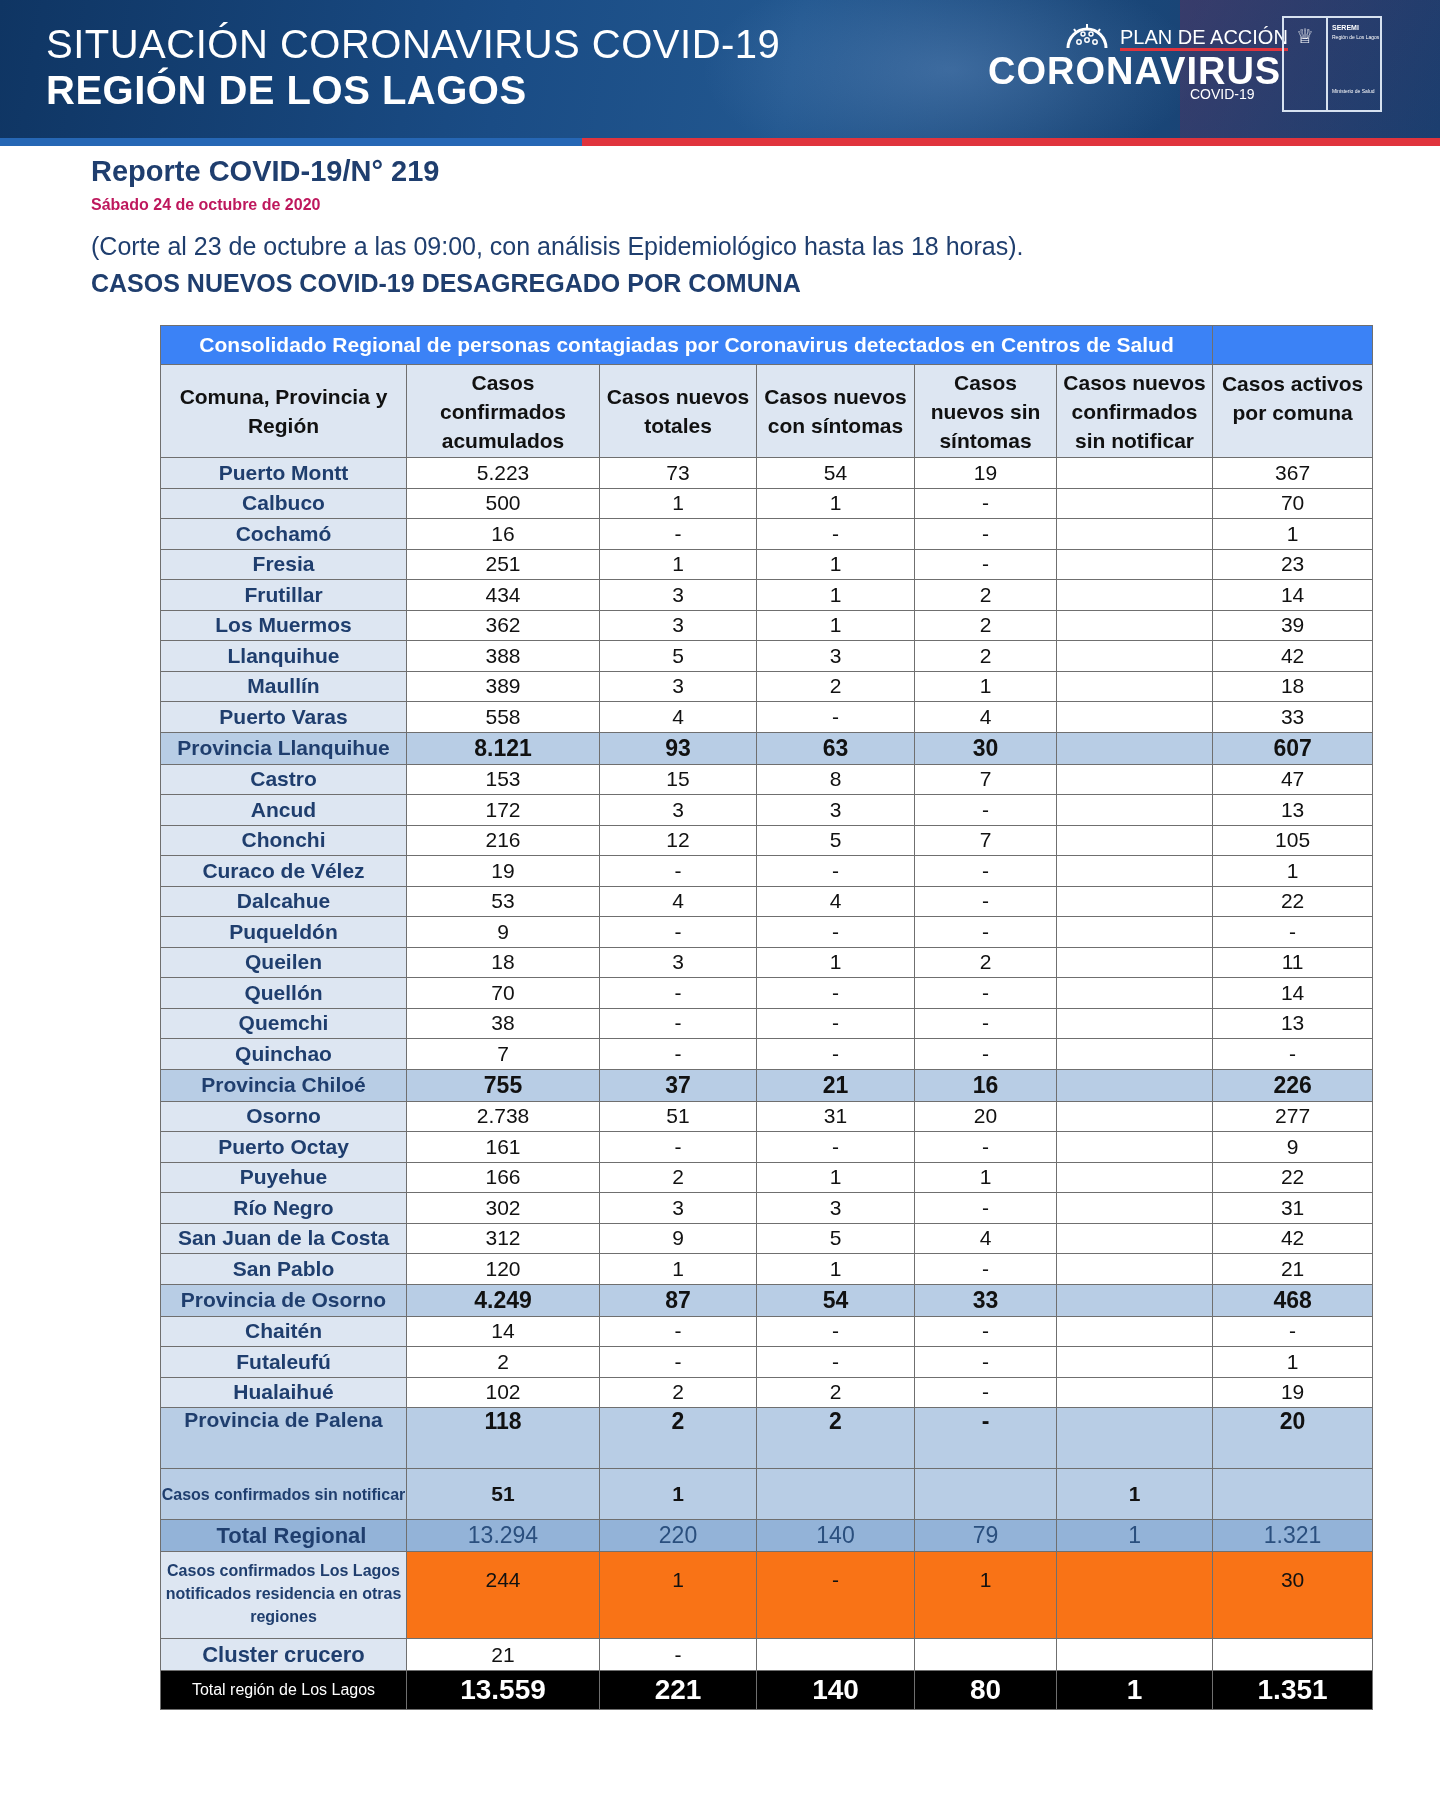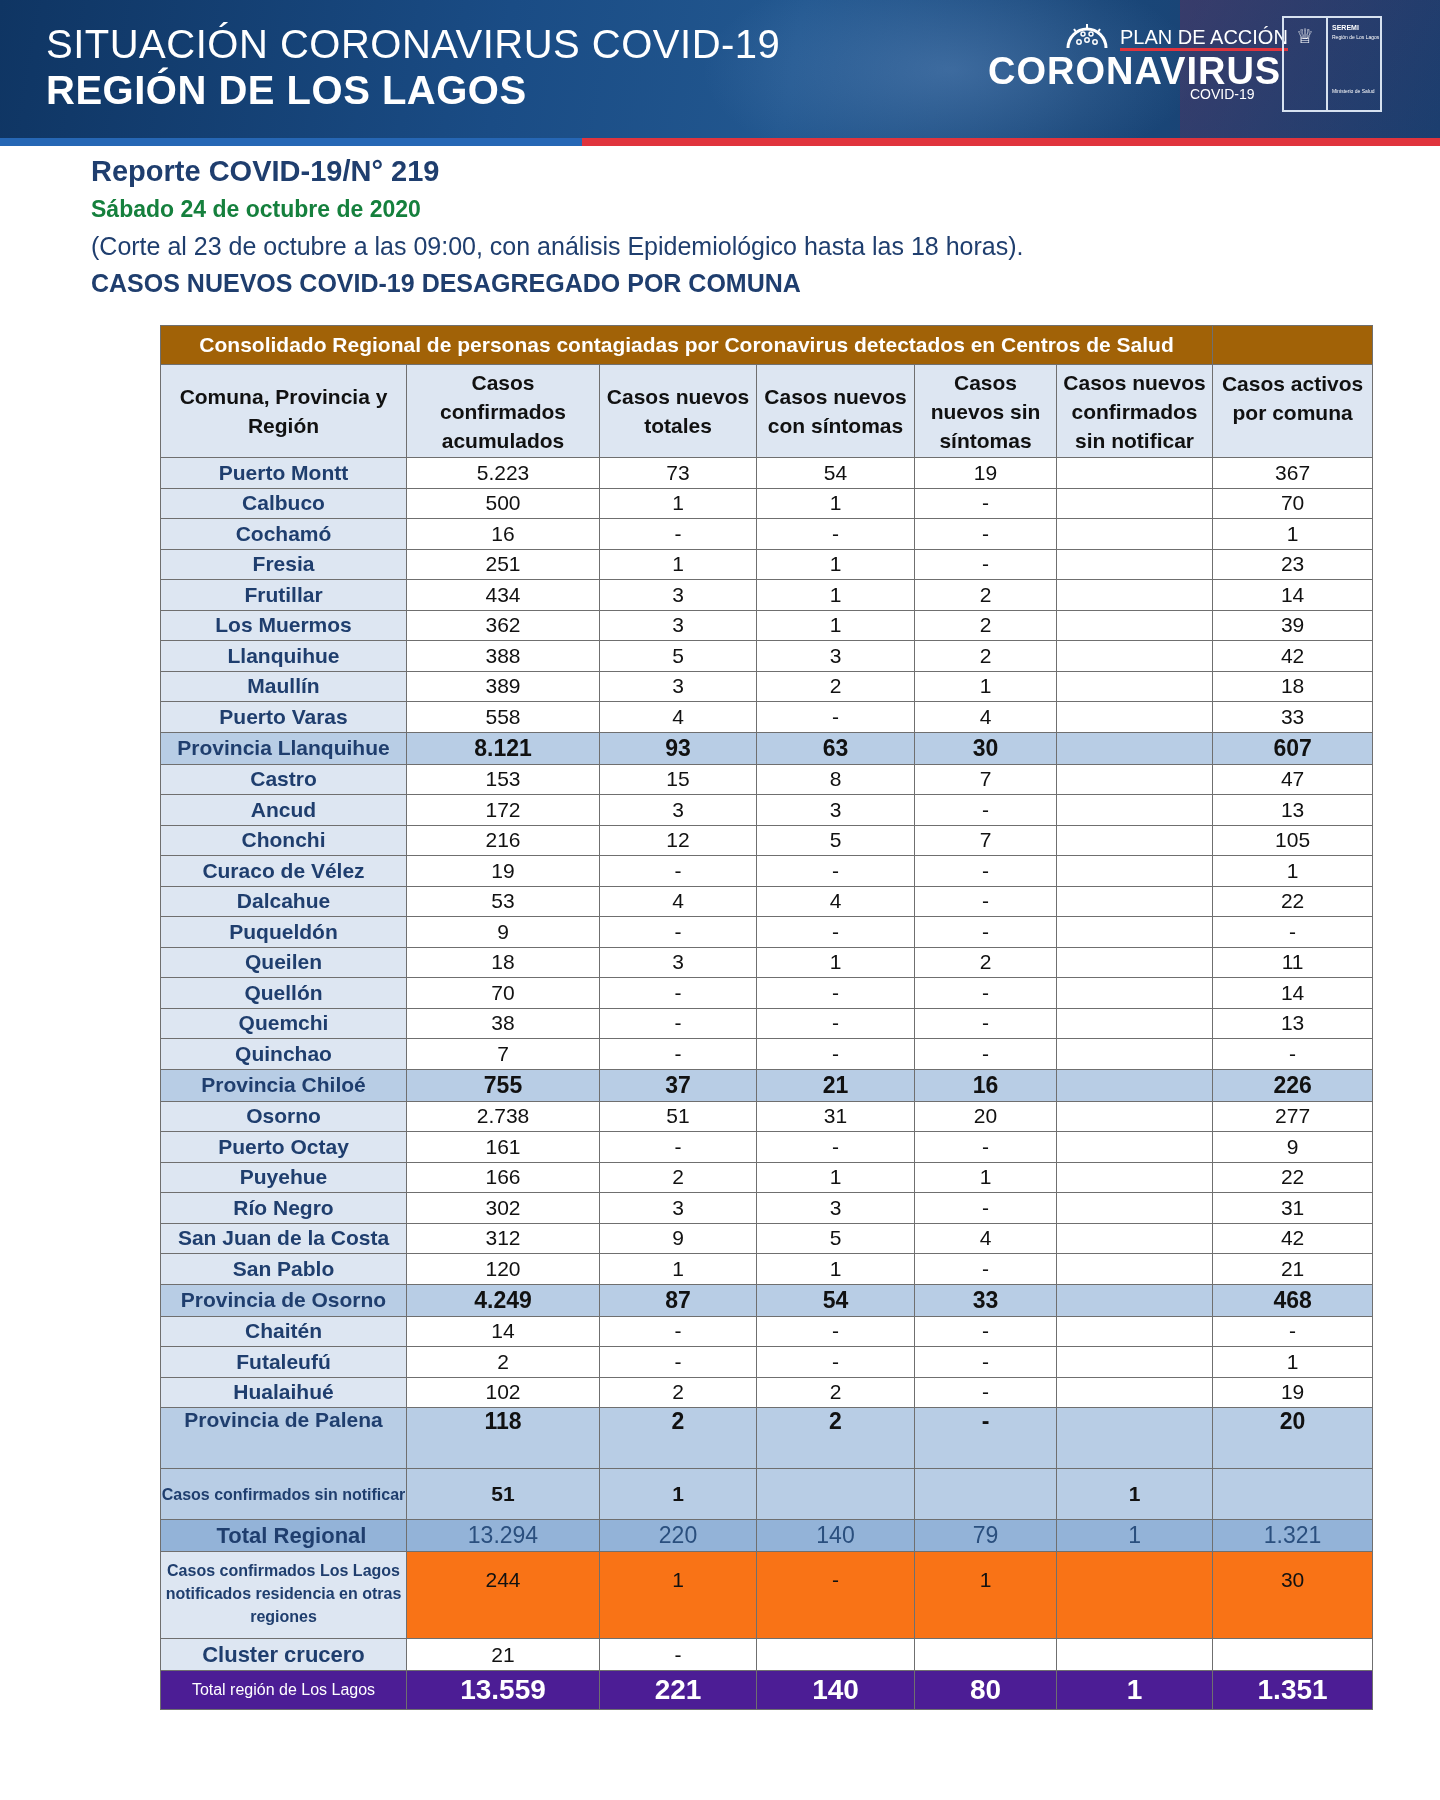--- a/index.html
+++ b/index.html
@@ -19,44 +19,44 @@
   .corona { position:absolute; left:988px; top:50px; color:#fff; font-size:38px; font-weight:bold; letter-spacing:1px; }
   .covid-small { position:absolute; left:1190px; top:86px; color:#fff; font-size:14px; }
   .seremi { position:absolute; left:1282px; top:16px; width:96px; height:92px; border:2px solid #d7e2f0; }
   .seremi .divider { position:absolute; left:42px; top:0; width:2px; height:92px; background:#d7e2f0; }
   .seremi .crest { position:absolute; left:6px; top:6px; width:30px; height:26px; color:#fff; font-size:20px; text-align:center; }
   .seremi .t1 { position:absolute; left:48px; top:6px; color:#fff; font-size:7px; font-weight:bold; }
   .seremi .t2 { position:absolute; left:48px; top:16px; color:#fff; font-size:5px; }
   .seremi .t3 { position:absolute; left:48px; top:70px; color:#fff; font-size:5px; width:44px; }
 
   .rep-title { position:absolute; left:91px; top:155px; color:#1f3e6e; font-size:29px; font-weight:bold; }
-  .rep-date { position:absolute; left:91px; top:196px; color:#15803d; font-size:23px; font-weight:bold; }
+  .rep-date { position:absolute; left:91px; top:196px; color:#be185d; font-size:16px; font-weight:bold; }
   .rep-cut { position:absolute; left:91px; top:232px; color:#1f3e6e; font-size:25px; }
   .rep-sub { position:absolute; left:91px; top:269px; color:#1f3e6e; font-size:25px; font-weight:bold; }
 
   table.t { position:absolute; left:160px; top:325px; width:1212px; border-collapse:collapse; table-layout:fixed; }
   table.t td, table.t th { border:1.5px solid #6f6f6f; text-align:center; vertical-align:middle; padding:0; color:#111; font-size:21px; }
   table.t col.c0 { width:246px; } table.t col.c1 { width:193px; } table.t col.c2 { width:157px; }
   table.t col.c3 { width:158px; } table.t col.c4 { width:142px; } table.t col.c5 { width:156px; } table.t col.c6 { width:160px; }
-  .cap td { background:#a16207; color:#fff !important; font-weight:bold; height:38px; font-size:21px; }
+  .cap td { background:#3b82f6; color:#fff !important; font-weight:bold; height:38px; font-size:21px; }
   .hdr th { background:#dde6f2; color:#1f3e6e; font-size:21px; font-weight:bold; height:88px; line-height:29px; }
   tr.row td { height:29.5px; background:#fff; }
   tr.row td.name { background:#dde6f2; color:#1f3e6e; font-weight:bold; }
   tr.prov td { height:31px; background:#b8cde5; font-weight:bold; font-size:23px; }
   tr.prov td.name { color:#1f3e6e; font-size:21px; }
   tr.prov.tall td { height:60px; vertical-align:top; }
   tr.sinnot td { height:50px; background:#b8cde5; font-weight:bold; }
   tr.sinnot td.name { color:#1f3e6e; font-size:16px; line-height:23px;text-align:center; }
   tr.totreg td { height:31px; background:#93b3d8; color:#2a4f7e; font-size:23px; }
   tr.totreg td.name { color:#1f3e6e; font-weight:bold; font-size:22px;padding-left:16px; }
   tr.otras td { height:70px; background:#f97316; vertical-align:top; padding-top:16px; }
   tr.otras td.name { background:#dde6f2; color:#1f3e6e; font-weight:bold; font-size:16px; line-height:23px; padding-top:7px; }
   tr.cluster td { height:31px; background:#fff; }
   tr.cluster td.name { background:#dde6f2; color:#1f3e6e; font-weight:bold; font-size:22px; }
-  tr.final td { height:38px; background:#4c1d95; color:#fff; font-weight:bold; font-size:28px; }
+  tr.final td { height:38px; background:#000000; color:#fff; font-weight:bold; font-size:28px; }
   tr.final td.name { font-size:16px; font-weight:normal; }
 </style>
 </head>
 <body>
 
 <div class="banner">
   <div class="wash"></div>
   <div class="wash2"></div>
   <div class="title1">SITUACIÓN CORONAVIRUS COVID-19</div>
   <div class="title2">REGIÓN DE LOS LAGOS</div>

